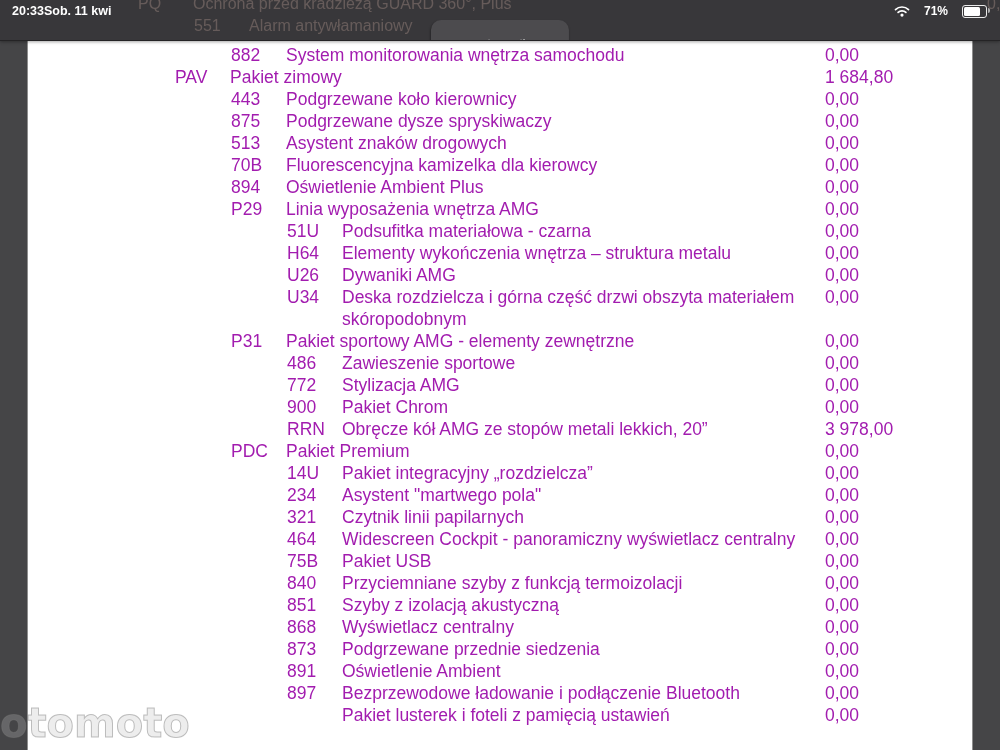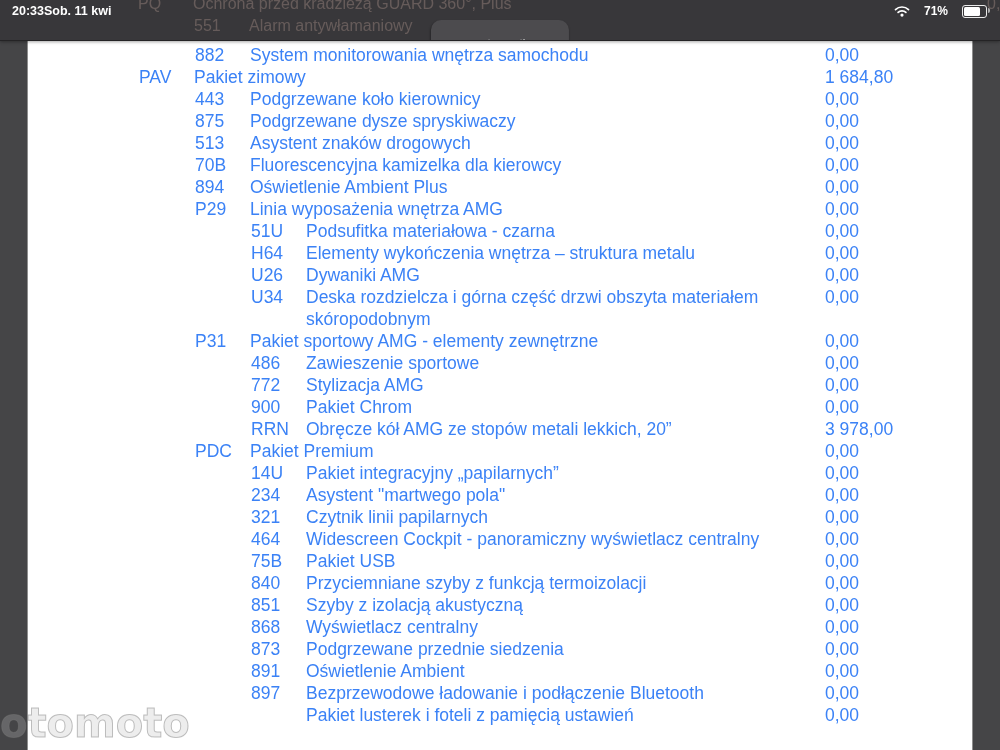--- a/index.html
+++ b/index.html
@@ -36,21 +36,21 @@
     background:#4c4b4e;color:#d9d9d9;font-size:11.5px;line-height:18px;
     padding:14px 15px;border-radius:10px;white-space:nowrap;
     box-shadow:0 1px 2px rgba(0,0,0,.3);
   }
   
   .page{
     position:absolute;top:40px;left:27px;width:944px;bottom:0;
     background:#ffffff;overflow:hidden;z-index:2;
     border-left:1px solid #8e8e8e;border-right:1px solid #8e8e8e;
   }
-  .page-inner{padding-top:4px;font-size:17.5px;color:#3b82f6;}
+  .page-inner{padding-top:4px;font-size:17.5px;color:#a21caf;padding-left:36px;}
   .row{display:flex;line-height:22px;padding-right:52px;}
   .code{flex:0 0 55px;white-space:nowrap;}
   .label{flex:1 1 auto;padding-right:8px;}
   .price{flex:0 0 95px;text-align:left;white-space:nowrap;}
   .ind0{padding-left:111px;}
   .ind1{padding-left:167px;}
   .ind2{padding-left:223px;}
   
   .watermark{
     position:absolute;left:0px;bottom:4px;z-index:6;
@@ -189,21 +189,21 @@
           <span class="label">Obręcze kół AMG ze stopów metali lekkich, 20”</span>
           <span class="price">3 978,00</span>
         </div>
         <div class="row ind1">
           <span class="code">PDC</span>
           <span class="label">Pakiet Premium</span>
           <span class="price">0,00</span>
         </div>
         <div class="row ind2">
           <span class="code">14U</span>
-          <span class="label">Pakiet integracyjny „papilarnych”</span>
+          <span class="label">Pakiet integracyjny „rozdzielcza”</span>
           <span class="price">0,00</span>
         </div>
         <div class="row ind2">
           <span class="code">234</span>
           <span class="label">Asystent "martwego pola"</span>
           <span class="price">0,00</span>
         </div>
         <div class="row ind2">
           <span class="code">321</span>
           <span class="label">Czytnik linii papilarnych</span>

